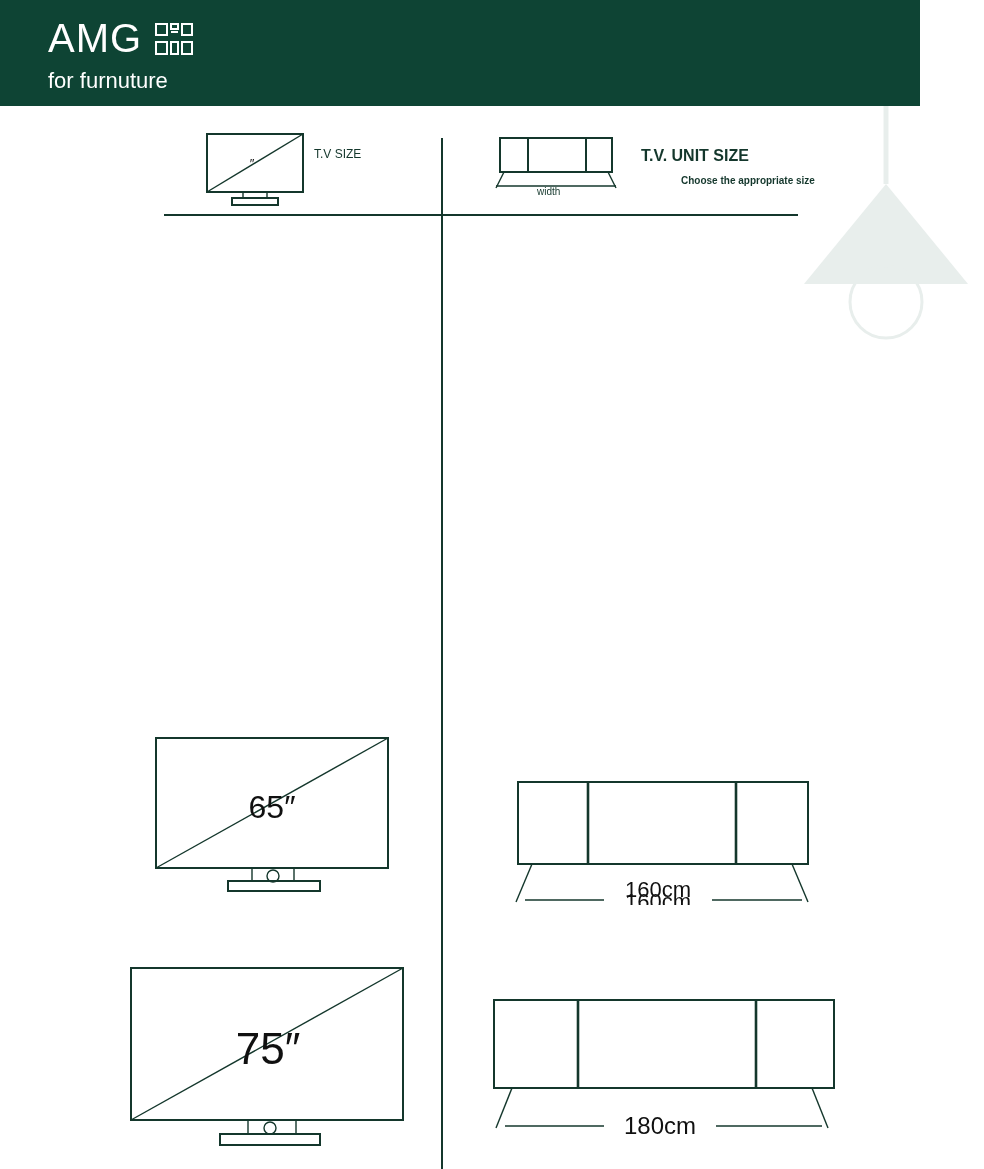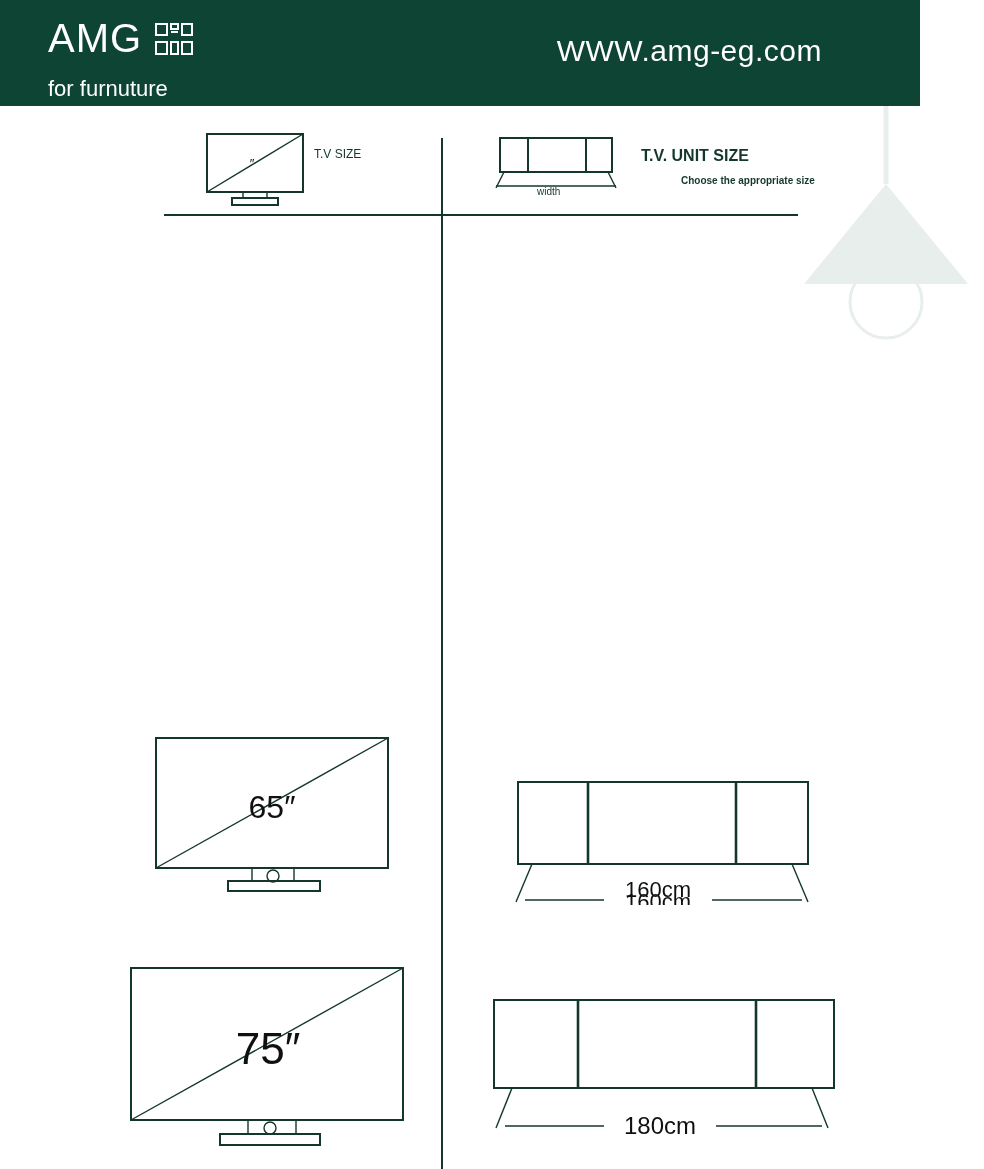--- a/index.html
+++ b/index.html
@@ -31,21 +31,21 @@
   .brand-name {
     font-size: 40px;
     letter-spacing: 1px;
     line-height: 44px;
     font-weight: 400;
   }
   .brand-sub {
     font-size: 22px;
     line-height: 26px;
     font-weight: 300;
-    margin-top: 16px;
+    margin-top: 8px;
   }
   .brand-mark {
     position: absolute;
     left: 154px; top: 22px;
     width: 40px; height: 36px;
   }
   .site-url {
     position: absolute;
     right: 98px; top: 34px;
     color: #ffffff;
@@ -141,21 +141,20 @@
       <g fill="none" stroke="#ffffff" stroke-width="2">
         <rect x="2" y="2" width="11" height="11"></rect>
         <rect x="17" y="2" width="7" height="5"></rect>
         <rect x="28" y="2" width="10" height="11"></rect>
         <rect x="2" y="20" width="11" height="12"></rect>
         <rect x="17" y="20" width="7" height="12"></rect>
         <rect x="28" y="20" width="10" height="12"></rect>
         <line x1="17" y1="10" x2="24" y2="10"></line>
       </g>
     </svg>
-    <div class="site-url">WWW.amg-eg.com</div>
   </div>
 
   <svg class="lamp" viewBox="0 0 180 240">
     <line x1="90" y1="0" x2="90" y2="78" stroke="#e8eeec" stroke-width="5"></line>
     <path d="M90 78 L8 178 L172 178 Z" fill="#e8eeec"></path>
     <circle cx="90" cy="196" r="36" fill="none" stroke="#e8eeec" stroke-width="3"></circle>
   </svg>
 
   <div class="col-head-left">T.V SIZE</div>
   <div class="col-head-right">T.V. UNIT SIZE</div>

